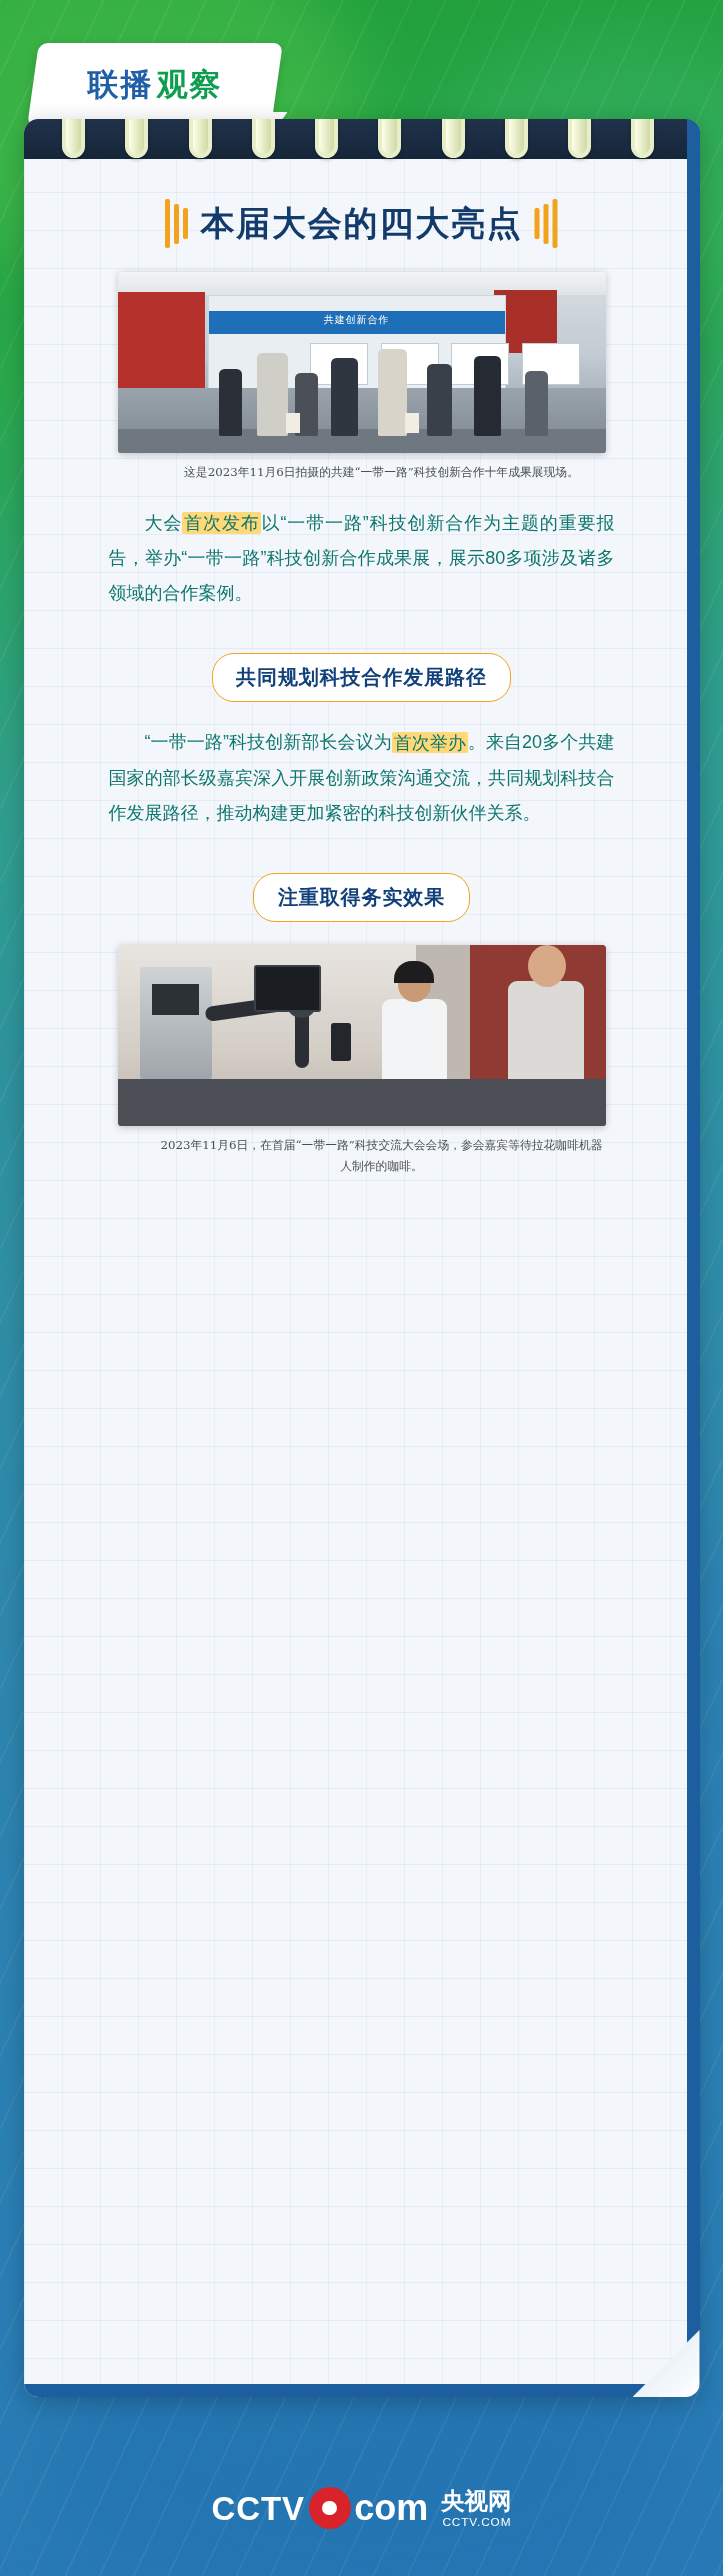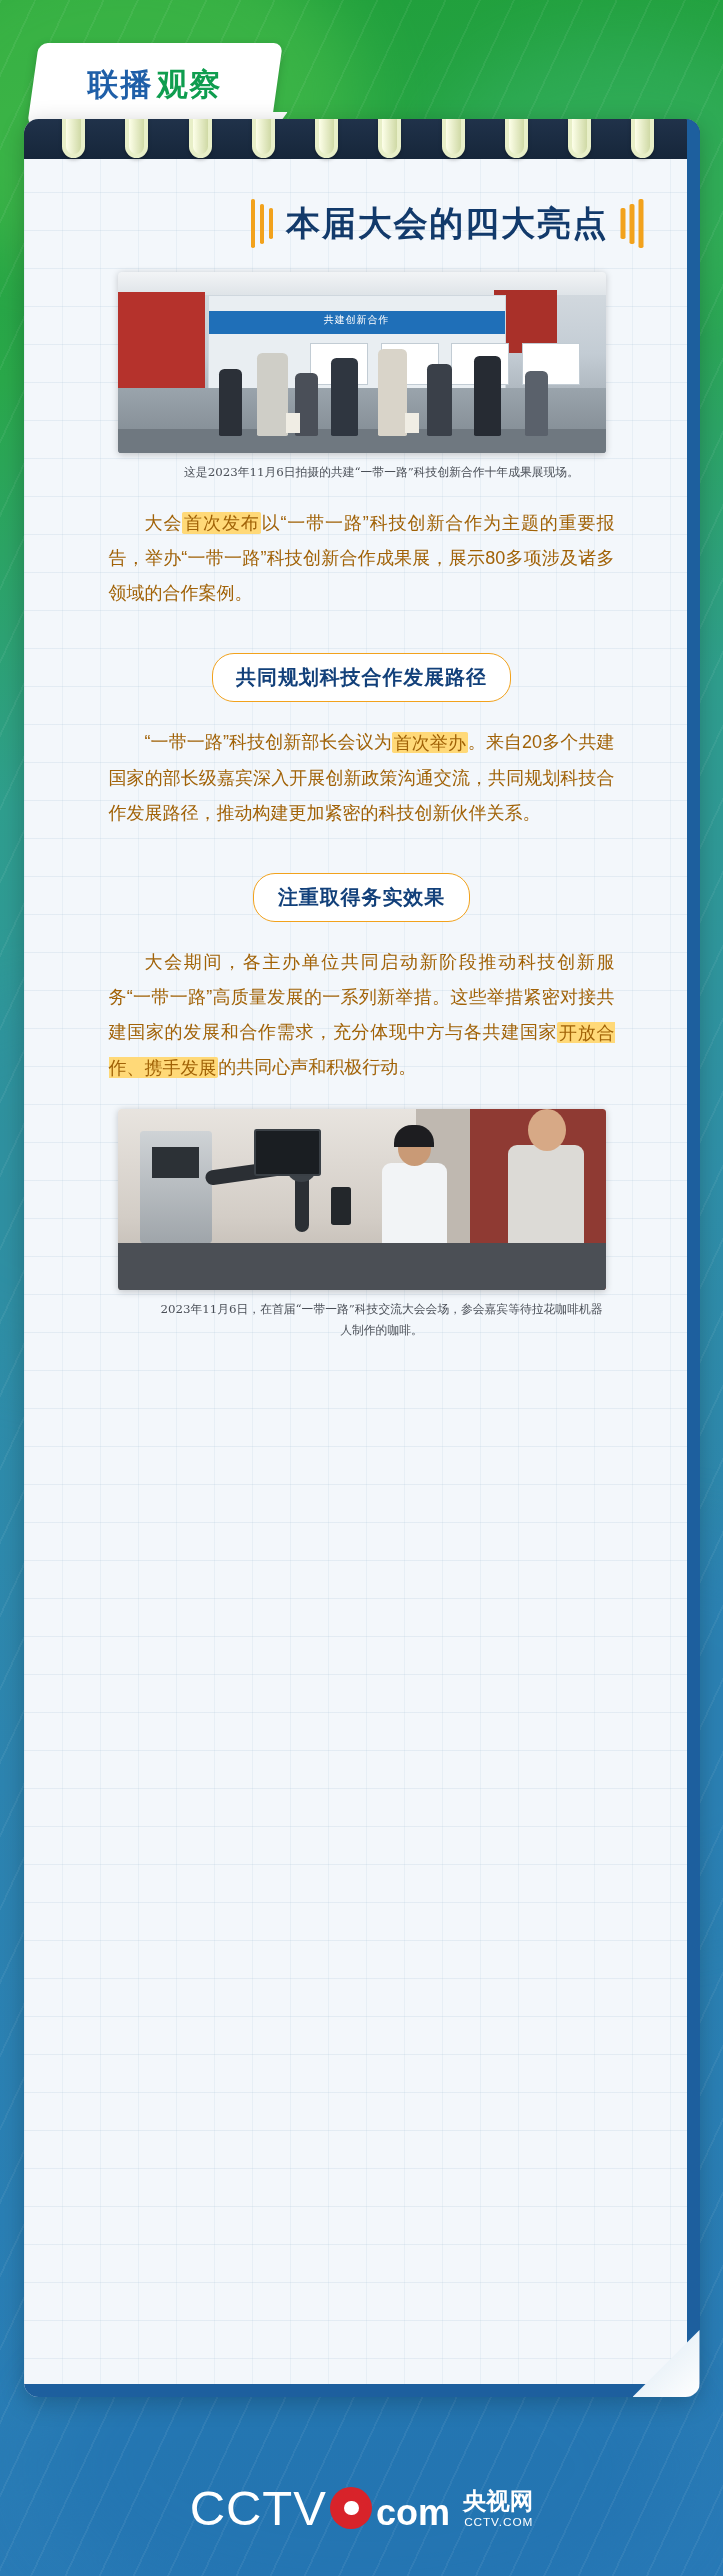--- a/index.html
+++ b/index.html
@@ -115,21 +115,21 @@
     border: 4.5px solid #e8efc8;
     border-radius: 11.8px;
     background: linear-gradient(90deg,#fdffe9,#cfd9a5);
     box-shadow: 0 1.8px 3.6px rgba(0,0,0,.25);
   }
 
   .nb-inner { position: relative; padding: 51px 56px 0 56px; }
 
   
   .title-row {
-    display: flex; align-items: center; justify-content: flex-end;
+    display: flex; align-items: center; justify-content: center;
     gap: 12.7px;
     margin-top: 29px;
   }
   .title-bars { display: flex; gap: 4.5px; }
   .title-bars i {
     display: block; width: 4.5px; height: 49px;
     background: #f2a21c; border-radius: 1.8px;
   }
   .title-bars i:nth-child(2) { height: 40px; align-self: center; }
   .title-bars i:nth-child(3) { height: 31px; align-self: center; }
@@ -214,35 +214,35 @@
     padding-left: 40px;
     font-family: "DejaVu Serif", "Liberation Serif", serif;
   }
 
   
   .para {
     margin: 23.5px auto 0 auto;
     width: 506px;
     font-size: 18px;
     line-height: 1.95;
-    color: #a16207;
+    color: #0f766e;
     text-indent: 2em;
     text-align: justify;
   }
   .hl { background: #ffd978; padding: 0.9px 1.8px; border-radius: 1.8px; }
 
   
   .footer {
     position: absolute;
     left: 0; right: 0; bottom: 0; height: 136px;
     display: flex; align-items: center; justify-content: center;
     gap: 12.7px;
   }
   .cctv-logo { display: flex; align-items: baseline; gap: 1.8px; }
-  .cctv-letters { font-size: 49px; font-weight: normal; color: #ffffff; letter-spacing: 0.9px; }
+  .cctv-letters { font-size: 33px; font-weight: bold; color: #ffffff; letter-spacing: 0.9px; }
   .cctv-com { font-size: 36px; color: #ffffff; font-weight: bold; }
   .cctv-eye {
     width: 42px; height: 42px; border-radius: 50%;
     background: #d8232a;
     display: inline-flex; align-items: center; justify-content: center;
     align-self: center;
     margin: 0 1.8px;
   }
   .cctv-eye:after { content:""; width: 14.5px; height: 14.5px; border-radius: 50%; background:#ffffff; }
   .cctv-cn { color: #ffffff; font-size: 23.5px; font-weight: bold; line-height: 1.2; text-align: right; }
@@ -331,23 +331,20 @@
     <p class="para">
       <span>大会</span><span class="hl">首次发布</span><span>以“一带一路”科技创新合作为主题的重要报告，举办“一带一路”科技创新合作成果展，展示80多项涉及诸多领域的合作案例。</span>
     </p>
 
     <div class="pill">共同规划科技合作发展路径</div>
     <p class="para">
       <span>“一带一路”科技创新部长会议为</span><span class="hl">首次举办</span><span>。来自20多个共建国家的部长级嘉宾深入开展创新政策沟通交流，共同规划科技合作发展路径，推动构建更加紧密的科技创新伙伴关系。</span>
     </p>
 
     <div class="pill">注重取得务实效果</div>
-    <p class="para">
-      <span>大会期间，各主办单位共同启动新阶段推动科技创新服务“一带一路”高质量发展的一系列新举措。这些举措紧密对接共建国家的发展和合作需求，充分体现中方与各共建国家</span><span class="hl">开放合作、携手发展</span><span>的共同心声和积极行动。</span>
-    </p>
 
 
     <div class="photo p2">
       <div class="wallr2"></div>
       <div class="wallr"></div>
       <div class="machine"></div>
       <div class="arm1"></div>
       <div class="arm2"></div>
       <div class="joint"></div>
       <div class="screen2"></div>

